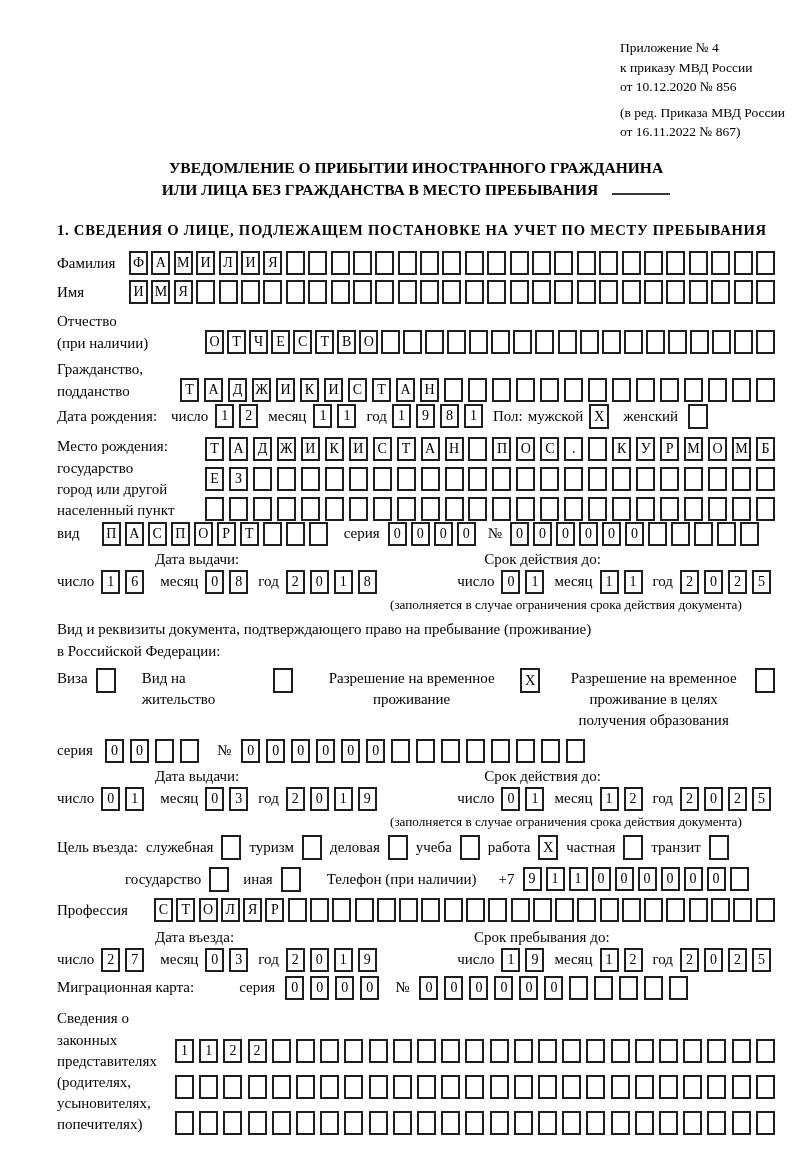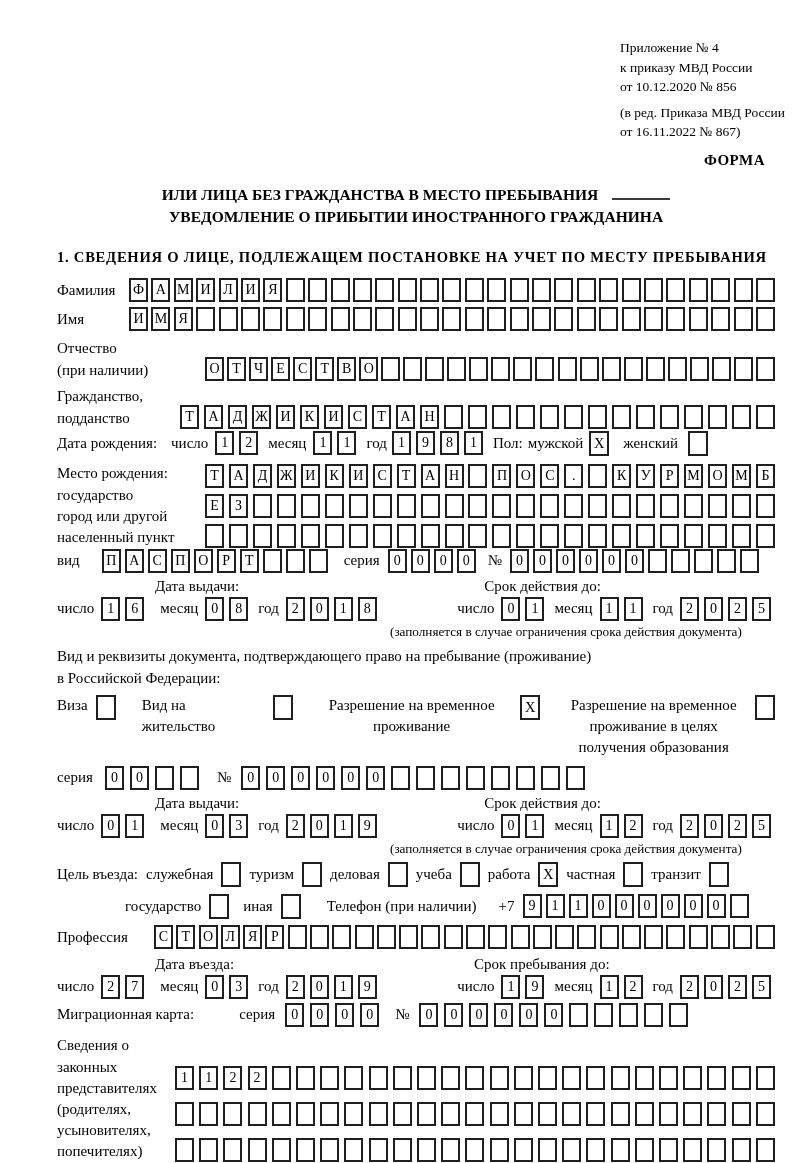--- a/index.html
+++ b/index.html
@@ -91,25 +91,24 @@
 <div class="page">
 
   <div class="appendix">
     <div>Приложение № 4</div>
     <div>к приказу МВД России</div>
     <div>от 10.12.2020 № 856</div>
     <div class="ed">(в ред. Приказа МВД России</div>
     <div>от 16.11.2022 № 867)</div>
   </div>
 
-  <div class="forma">ФОРМА</div>
 
   <div class="title">
+    <div>УВЕДОМЛЕНИЕ О ПРИБЫТИИ ИНОСТРАННОГО ГРАЖДАНИНА</div>
     <div><span>ИЛИ ЛИЦА БЕЗ ГРАЖДАНСТВА В МЕСТО ПРЕБЫВАНИЯ</span><span class="underline-slot"></span></div>
-    <div>УВЕДОМЛЕНИЕ О ПРИБЫТИИ ИНОСТРАННОГО ГРАЖДАНИНА</div>
   </div>
 
   <div class="sec-heading">1. СВЕДЕНИЯ О ЛИЦЕ, ПОДЛЕЖАЩЕМ ПОСТАНОВКЕ НА УЧЕТ ПО МЕСТУ ПРЕБЫВАНИЯ</div>
 
   <div class="form-body">
 
     <div class="frow">
       <span class="flabel w72">Фамилия</span>
       <span class="cells">
           <span class="cell">Ф</span>

